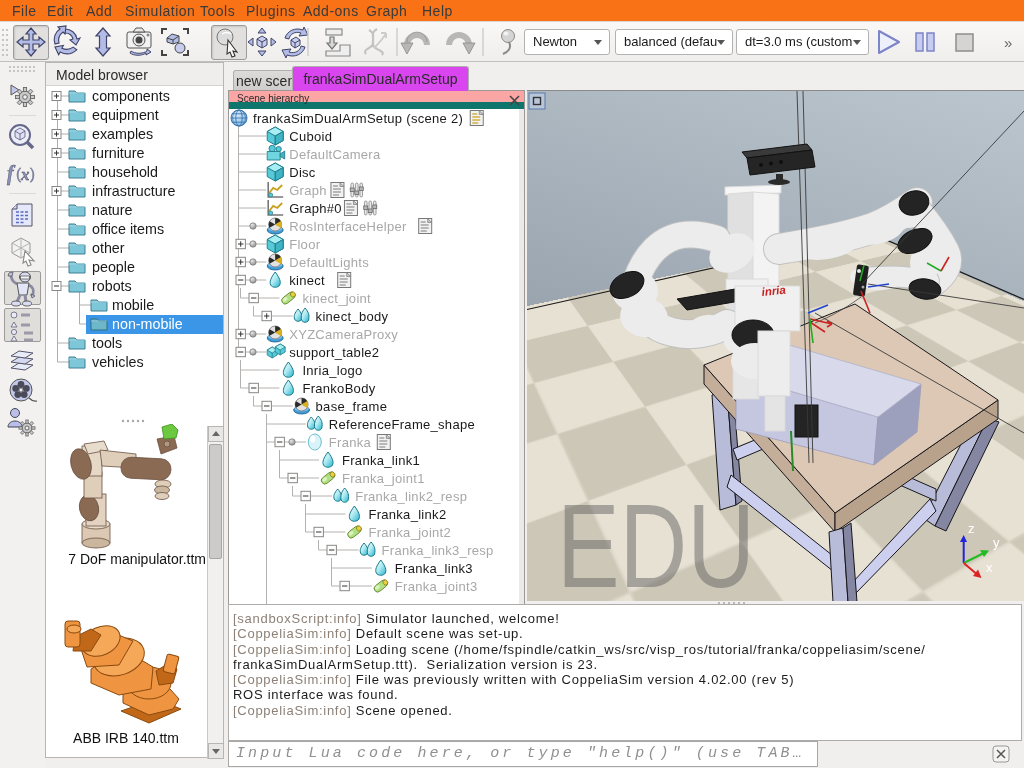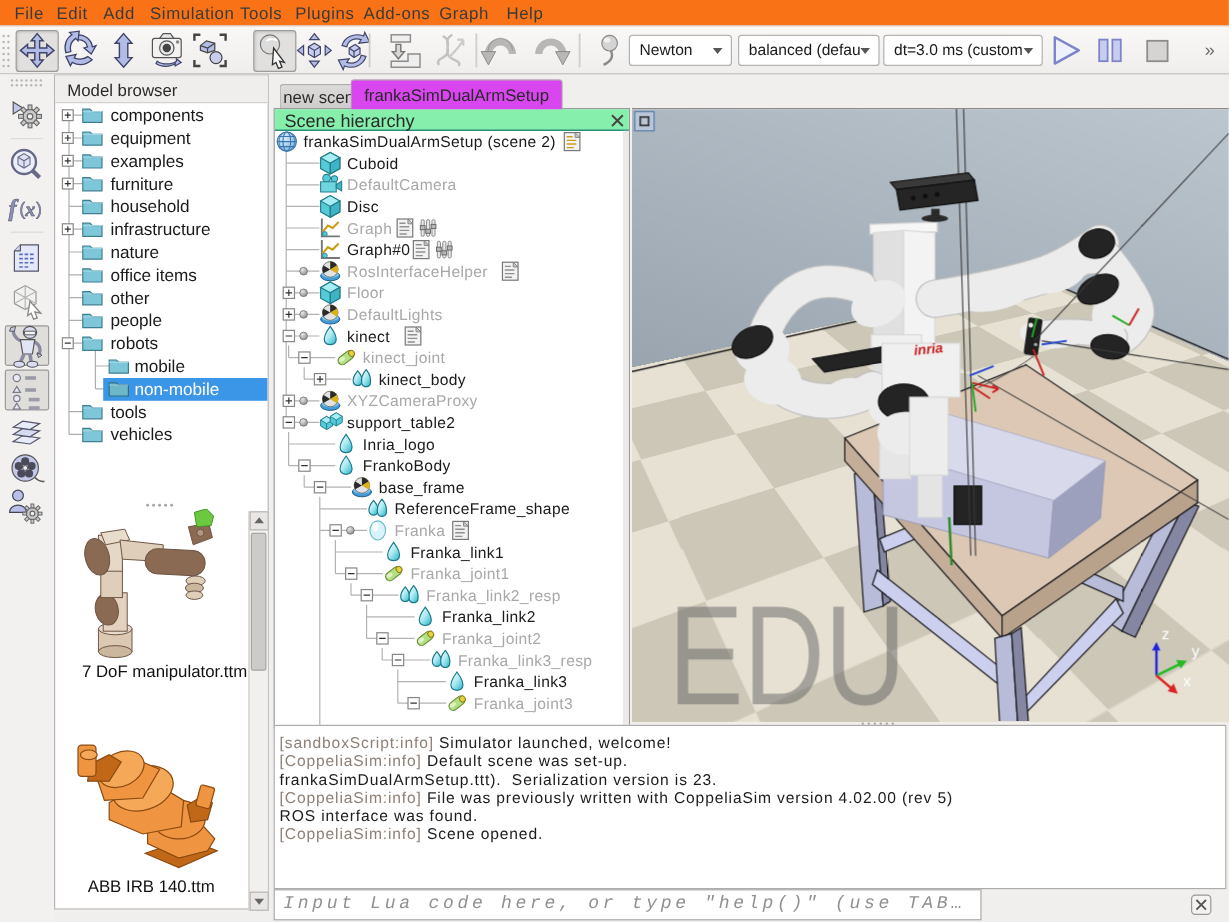--- a/index.html
+++ b/index.html
@@ -9,21 +9,21 @@
 #leftbar{position:absolute;left:0;top:62px;width:45px;height:706px;background:#f2f1f0;}
 #modelpanel{position:absolute;left:45px;top:62px;width:179px;height:696px;background:#fff;border:1px solid #b8b6b4;}
 .combo{position:absolute;height:26px;background:#fff;border:1px solid #b4b2b0;border-radius:3px;font-size:13px;color:#1a1a1a;line-height:24px;padding-left:8px;padding-right:18px;white-space:nowrap;overflow:hidden;}
 .combo .arr{position:absolute;right:7px;top:10px;width:0;height:0;border-left:4px solid transparent;border-right:4px solid transparent;border-top:5px solid #555;}
 .tbtn{position:absolute;top:3px;width:36px;height:35px;border-radius:3px;}
 .tbtn.pressed{background:#e2e0de;border:1px solid #9d9b99;box-shadow:inset 1px 1px 2px rgba(0,0,0,0.12);}
 .sbtn{position:absolute;left:4px;width:37px;height:37px;border-radius:2px;}
 .sbtn.pressed{background:#e0deda;border:1px solid #9d9b99;}
 .tab{position:absolute;font-size:14px;color:#2a2a2a;text-align:center;border:1px solid #b0aeac;border-bottom:none;border-radius:3px 3px 0 0;}
 #hier{position:absolute;left:228px;top:90px;width:297px;height:517px;background:#fff;border:1px solid #9b9997;}
-#hiertitle{position:absolute;left:0;top:0;width:295px;height:18px;background:#86efac;border-bottom:1px solid #0f766e;font-size:15px;color:#2a2a2a;}
+#hiertitle{position:absolute;left:0;top:0;width:295px;height:18px;background:#fca5a5;border-bottom:7px solid #0f766e;font-size:10px;color:#2a2a2a;}
 #view3d{position:absolute;left:527px;top:90px;width:497px;height:511px;overflow:hidden;border-top:1px solid #8a8a8a;perspective:590.3px;perspective-origin:152px 140.4px;}
 #sky{position:absolute;left:0;top:0;width:497px;height:511px;background:linear-gradient(198deg,#bcc6ce 0%,#9aa5b0 55%,#828d99 100%);}
 #floor{position:absolute;left:343px;top:142px;width:380px;height:410px;transform-origin:0 0;transform:rotateX(69.234deg) rotateZ(63.266deg);background:repeating-conic-gradient(#cdc7b8 0% 25%,#e7e1d4 25% 50%);background-size:101.33px 101.33px;background-position:99.6px 7.03px;}
 #logpanel{position:absolute;left:228px;top:604px;width:794px;height:137px;background:#fff;border:1px solid #aeacaa;font-size:13px;letter-spacing:0.72px;line-height:15.3px;color:#1c1c1c;padding:6px 0 0 4px;overflow:hidden;}
 #logpanel .tag{color:#8d8177;}
 #inputbar{position:absolute;left:228px;top:741px;width:590px;height:26px;background:#fff;border:1px solid #a9a7a5;font-family:"Liberation Mono",monospace;font-size:15px;letter-spacing:3.1px;color:#909090;line-height:24px;padding-left:7px;white-space:pre;overflow:hidden;font-style:italic;}
 svg{display:block;}
 </style></head><body>
 
 <div id="menubar">
@@ -937,20 +937,21 @@
         <text x="459" y="481">x</text>
       </g>
 <rect x="2" y="2" width="16" height="16" fill="#b9c6da" stroke="#5a7aa8"></rect>
       <rect x="6.5" y="6.5" width="7" height="7" fill="none" stroke="#333" stroke-width="1.4"></rect>
 </svg>
   </div>
 
 <div id="logpanel">
 <div style="white-space:nowrap"><span class="tag">[sandboxScript:info]</span> Simulator launched, welcome!</div>
 <div style="white-space:nowrap"><span class="tag">[CoppeliaSim:info]</span> Default scene was set-up.</div>
+<div style="white-space:nowrap"><span class="tag">[CoppeliaSim:info]</span> Loading scene (/home/fspindle/catkin_ws/src/visp_ros/tutorial/franka/coppeliasim/scene/</div>
 <div style="white-space:nowrap"><span class="tag"></span>frankaSimDualArmSetup.ttt).&nbsp; Serialization version is 23.</div>
 <div style="white-space:nowrap"><span class="tag">[CoppeliaSim:info]</span> File was previously written with CoppeliaSim version 4.02.00 (rev 5)</div>
 <div style="white-space:nowrap"><span class="tag"></span>ROS interface was found.</div>
 <div style="white-space:nowrap"><span class="tag">[CoppeliaSim:info]</span> Scene opened.</div>
 </div>
 
 <svg class="abs" style="left:717px;top:601px" width="30" height="4">
 <circle cx="2" cy="2" r="1" fill="#a8a6a4"></circle>
 <circle cx="7" cy="2" r="1" fill="#a8a6a4"></circle>
 <circle cx="12" cy="2" r="1" fill="#a8a6a4"></circle>

